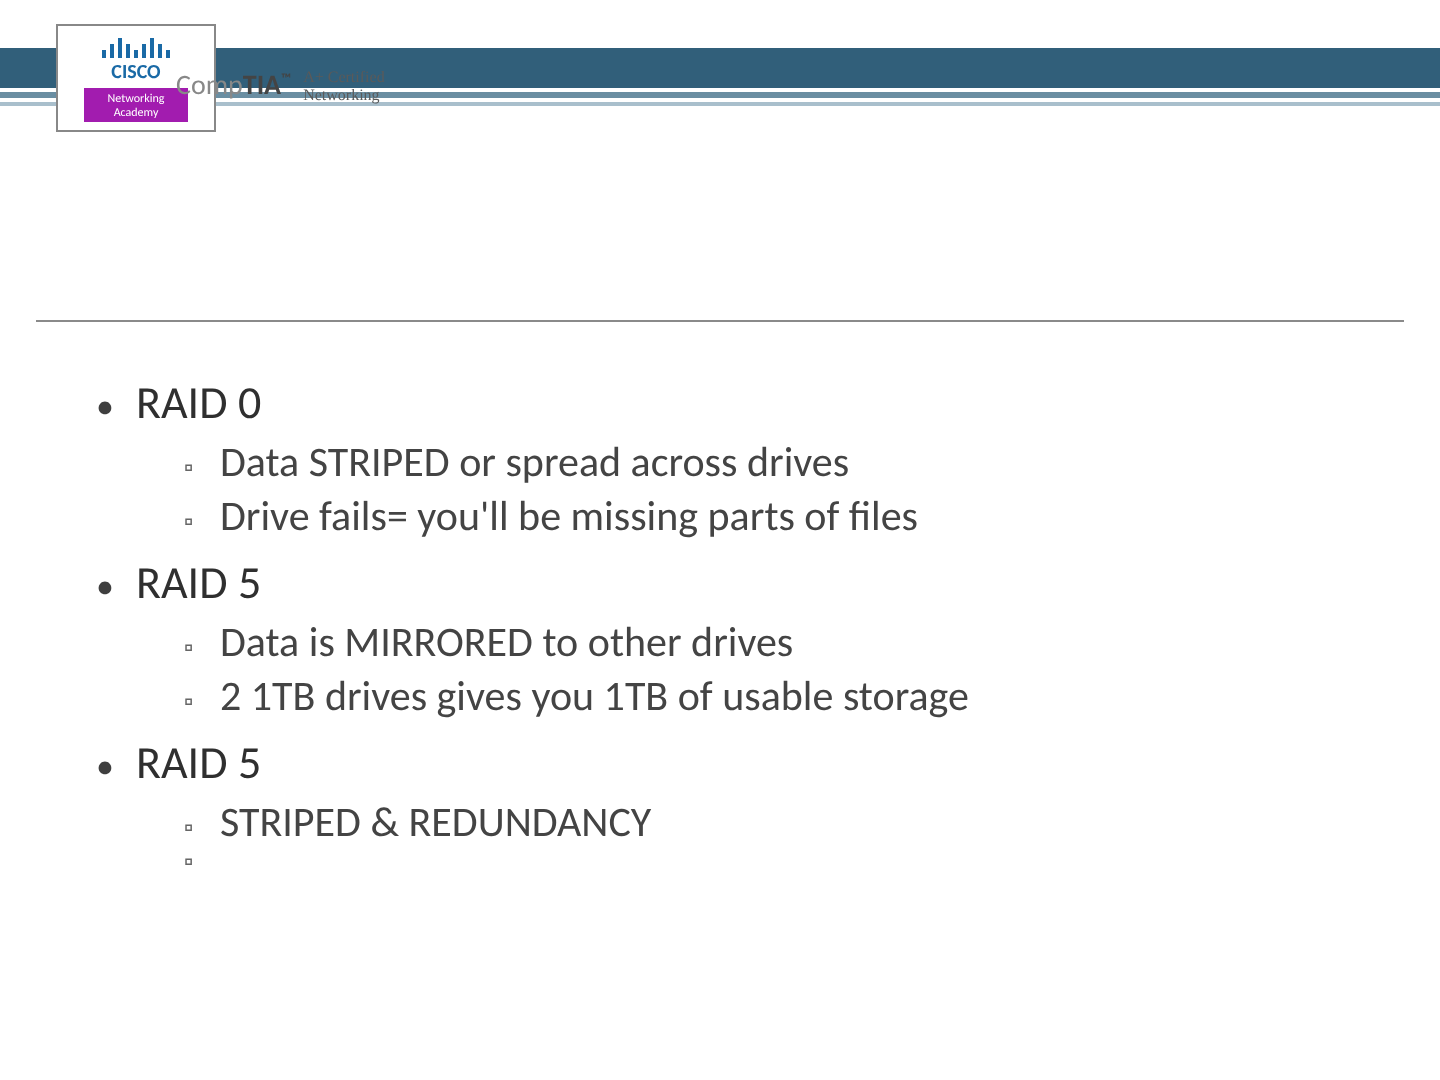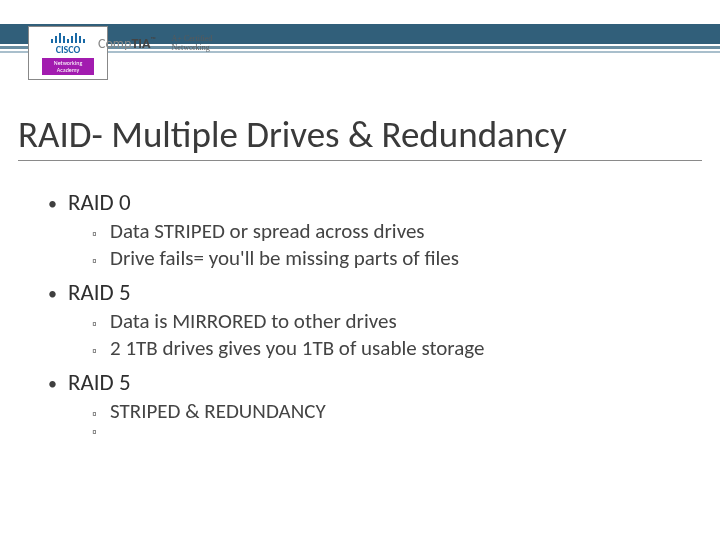--- a/index.html
+++ b/index.html
@@ -6,27 +6,27 @@
   html, body { width: 720px; height: 540px; font-family: Calibri, "Segoe UI", Arial, sans-serif; background: #fff; color: #3f3f3f; }
   .slide { width: 720px; height: 540px; position: relative; }
 
   
   .band-main { position: absolute; left: 0; top: 24px; width: 720px; height: 20px; background: #315f7a; }
   .band-thin1 { position: absolute; left: 0; top: 46px; width: 720px; height: 3px; background: #6a8ea2; }
   .band-thin2 { position: absolute; left: 0; top: 51px; width: 720px; height: 2px; background: #a9bfcc; }
 
   
   .logo-box { position: absolute; background: #fff; border: 1px solid #888; display: flex; flex-direction: column; align-items: center; justify-content: center; font-size: 7px; line-height: 1.1; }
-  .logo-cisco { left: 28px; top: 26px; width: 80px; height: 54px; }
+  .logo-cisco { left: 28px; top: 12px; width: 80px; height: 54px; }
   .cisco-bars { display: flex; gap: 2px; align-items: flex-end; height: 12px; }
   .cisco-bars span { width: 2px; background: #1a6aa6; display: inline-block; }
   .cisco-word { font-weight: bold; color: #1a6aa6; font-size: 10px; margin-top: 1px; }
   .cisco-sub { background: #a21caf; color: #fff; font-size: 6px; padding: 2px 3px; margin-top: 3px; width: 52px; text-align: center; }
 
-  .logo-comptia-wrap { position: absolute; left: 98px; top: 32px; display: flex; align-items: center; gap: 16px; }
+  .logo-comptia-wrap { position: absolute; left: 88px; top: 32px; display: flex; align-items: center; gap: 6px; }
   .comptia-text { font-size: 14px; font-weight: bold; color: #444; }
   .comptia-text .grey { color: #888; font-weight: normal; }
   .comptia-sub { font-size: 8px; color: #5a5a5a; line-height: 1.15; margin-top: 2px; font-family: Liberation Serif, serif; }
   .comptia-tm { font-size: 7px; vertical-align: super; }
 
   
   .title { position: absolute; left: 18px; top: 112px; font-size: 37px; color: #3a3a3a; font-weight: 400; letter-spacing: 0px; }
   .title-rule { position: absolute; left: 18px; top: 160px; width: 684px; height: 1px; background: #8a8a8a; }
 
   
@@ -67,21 +67,20 @@
       <span class="comptia-text">
         <span class="grey">Comp</span><span>TIA</span><span class="comptia-tm">™</span>
       </span>
     </div>
     <div class="comptia-sub">
       <div>A+ Certified</div>
       <div>Networking</div>
     </div>
   </div>
 
-  <div class="title">RAID- Multiple Drives &amp; Redundancy</div>
   <div class="title-rule"></div>
 
   <div class="content">
 
     <div class="group">
       <div class="lvl1">
         <span class="bullet">•</span>
         <span>RAID 0</span>
       </div>
       <div class="lvl2">

